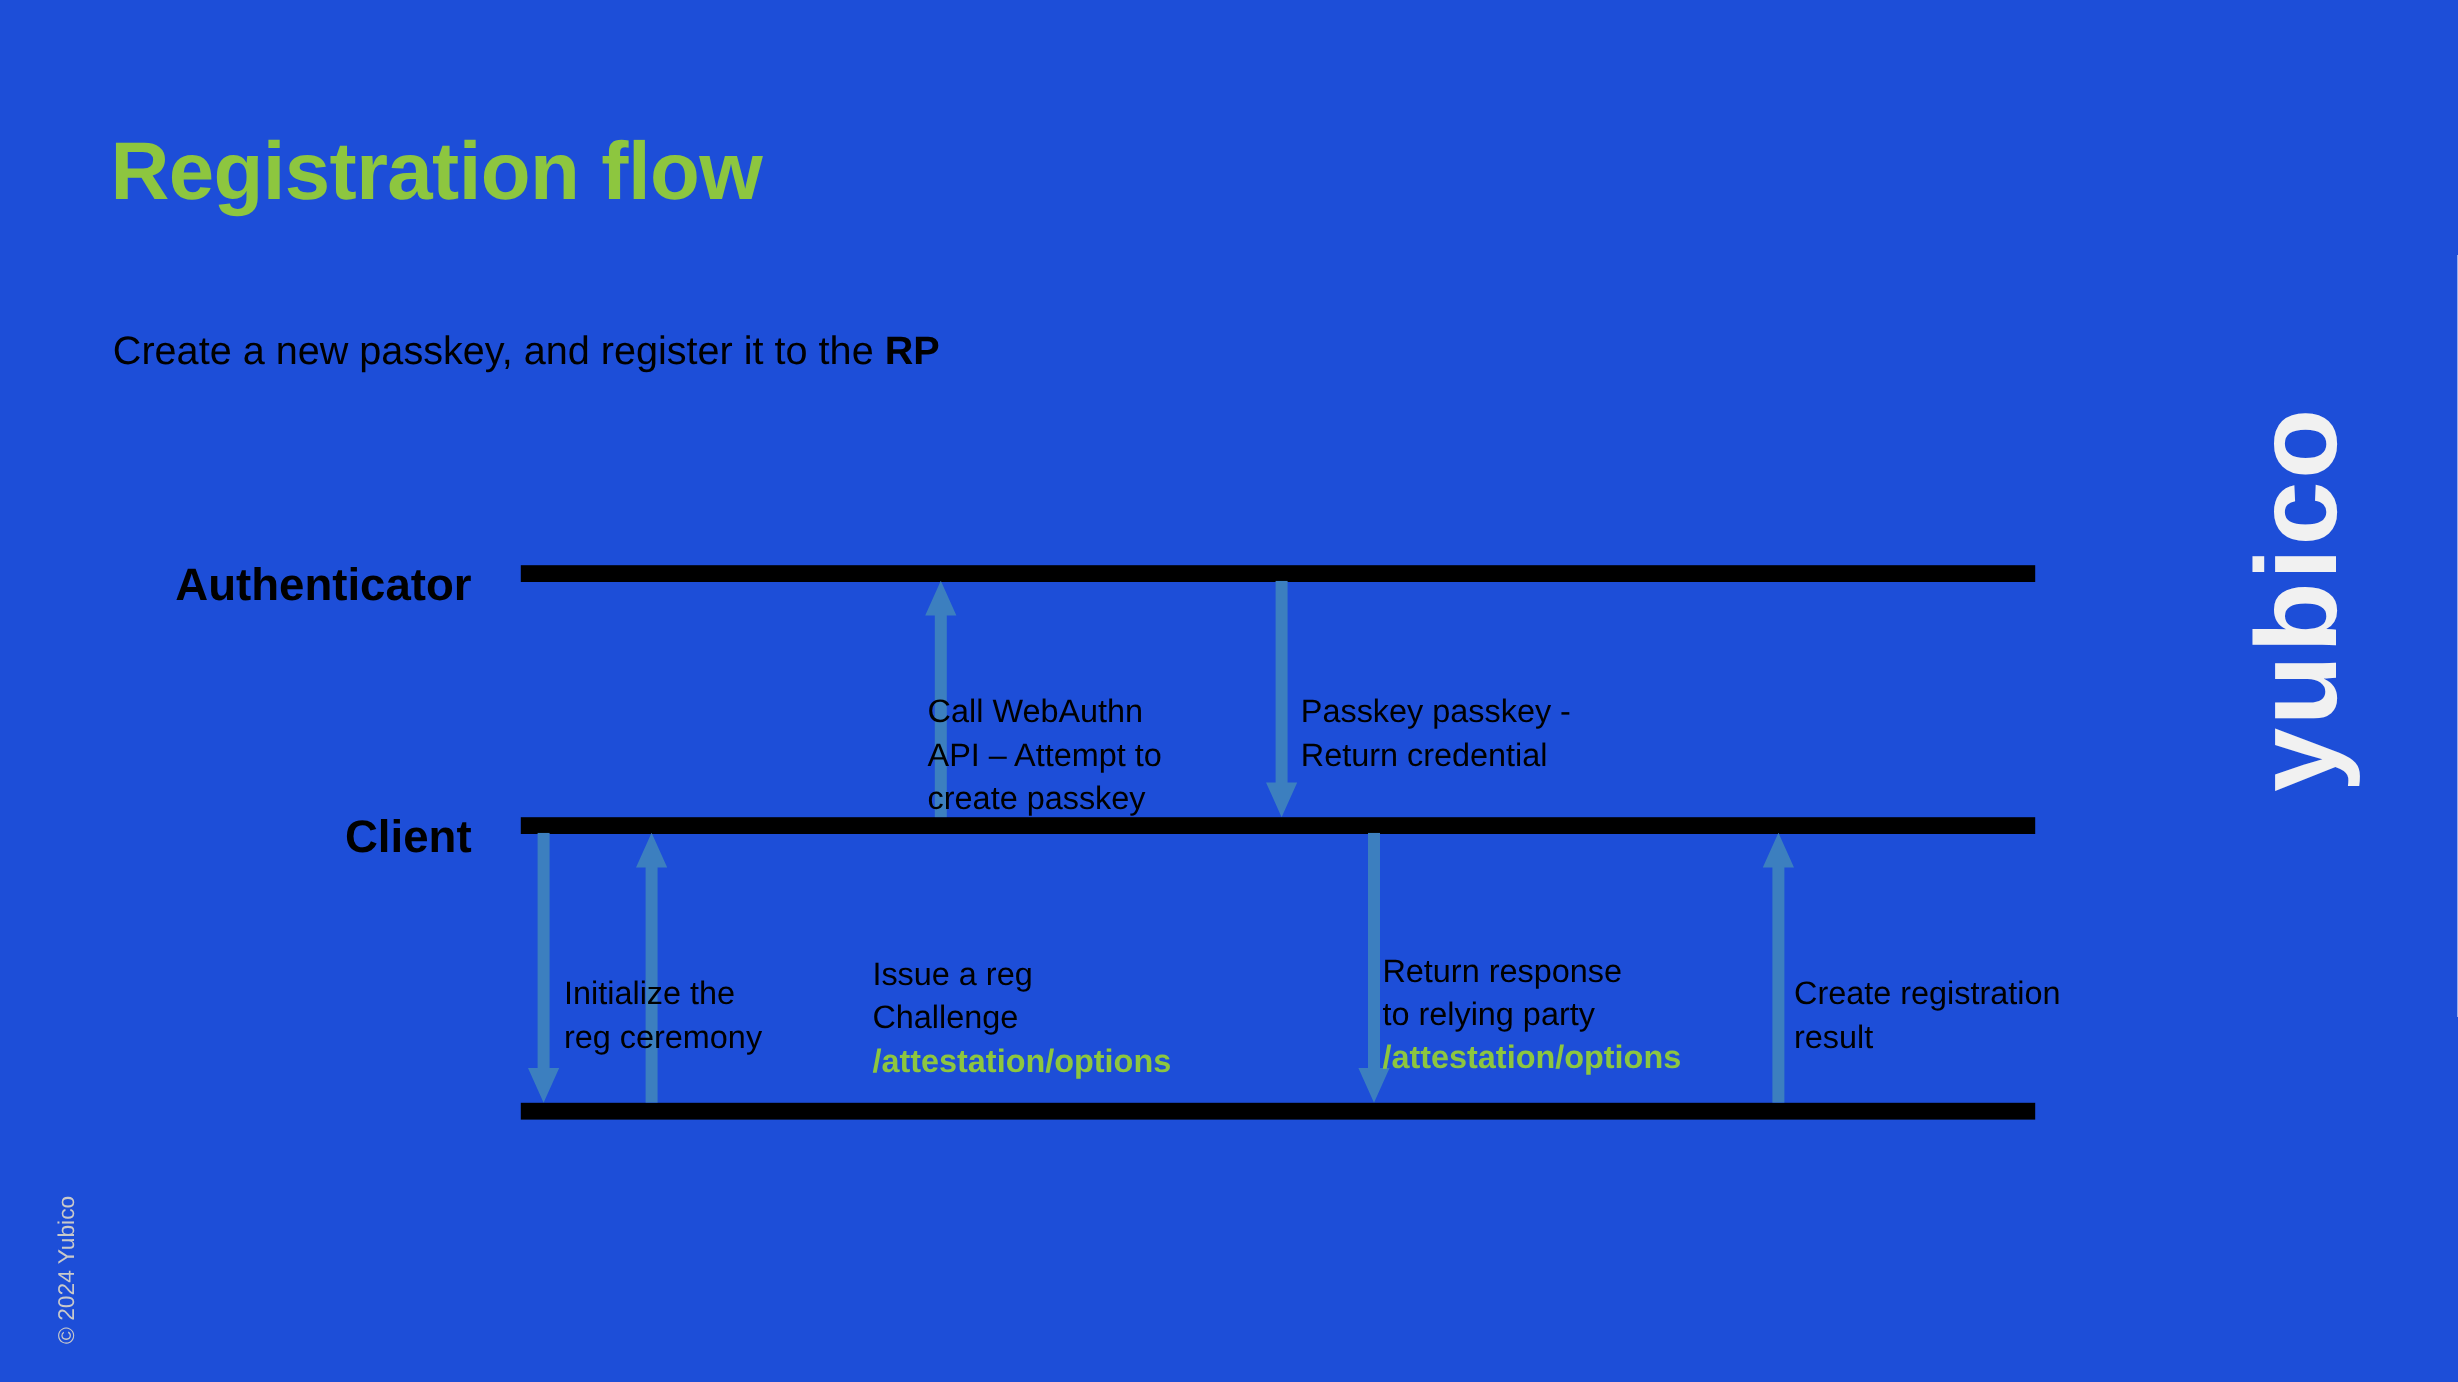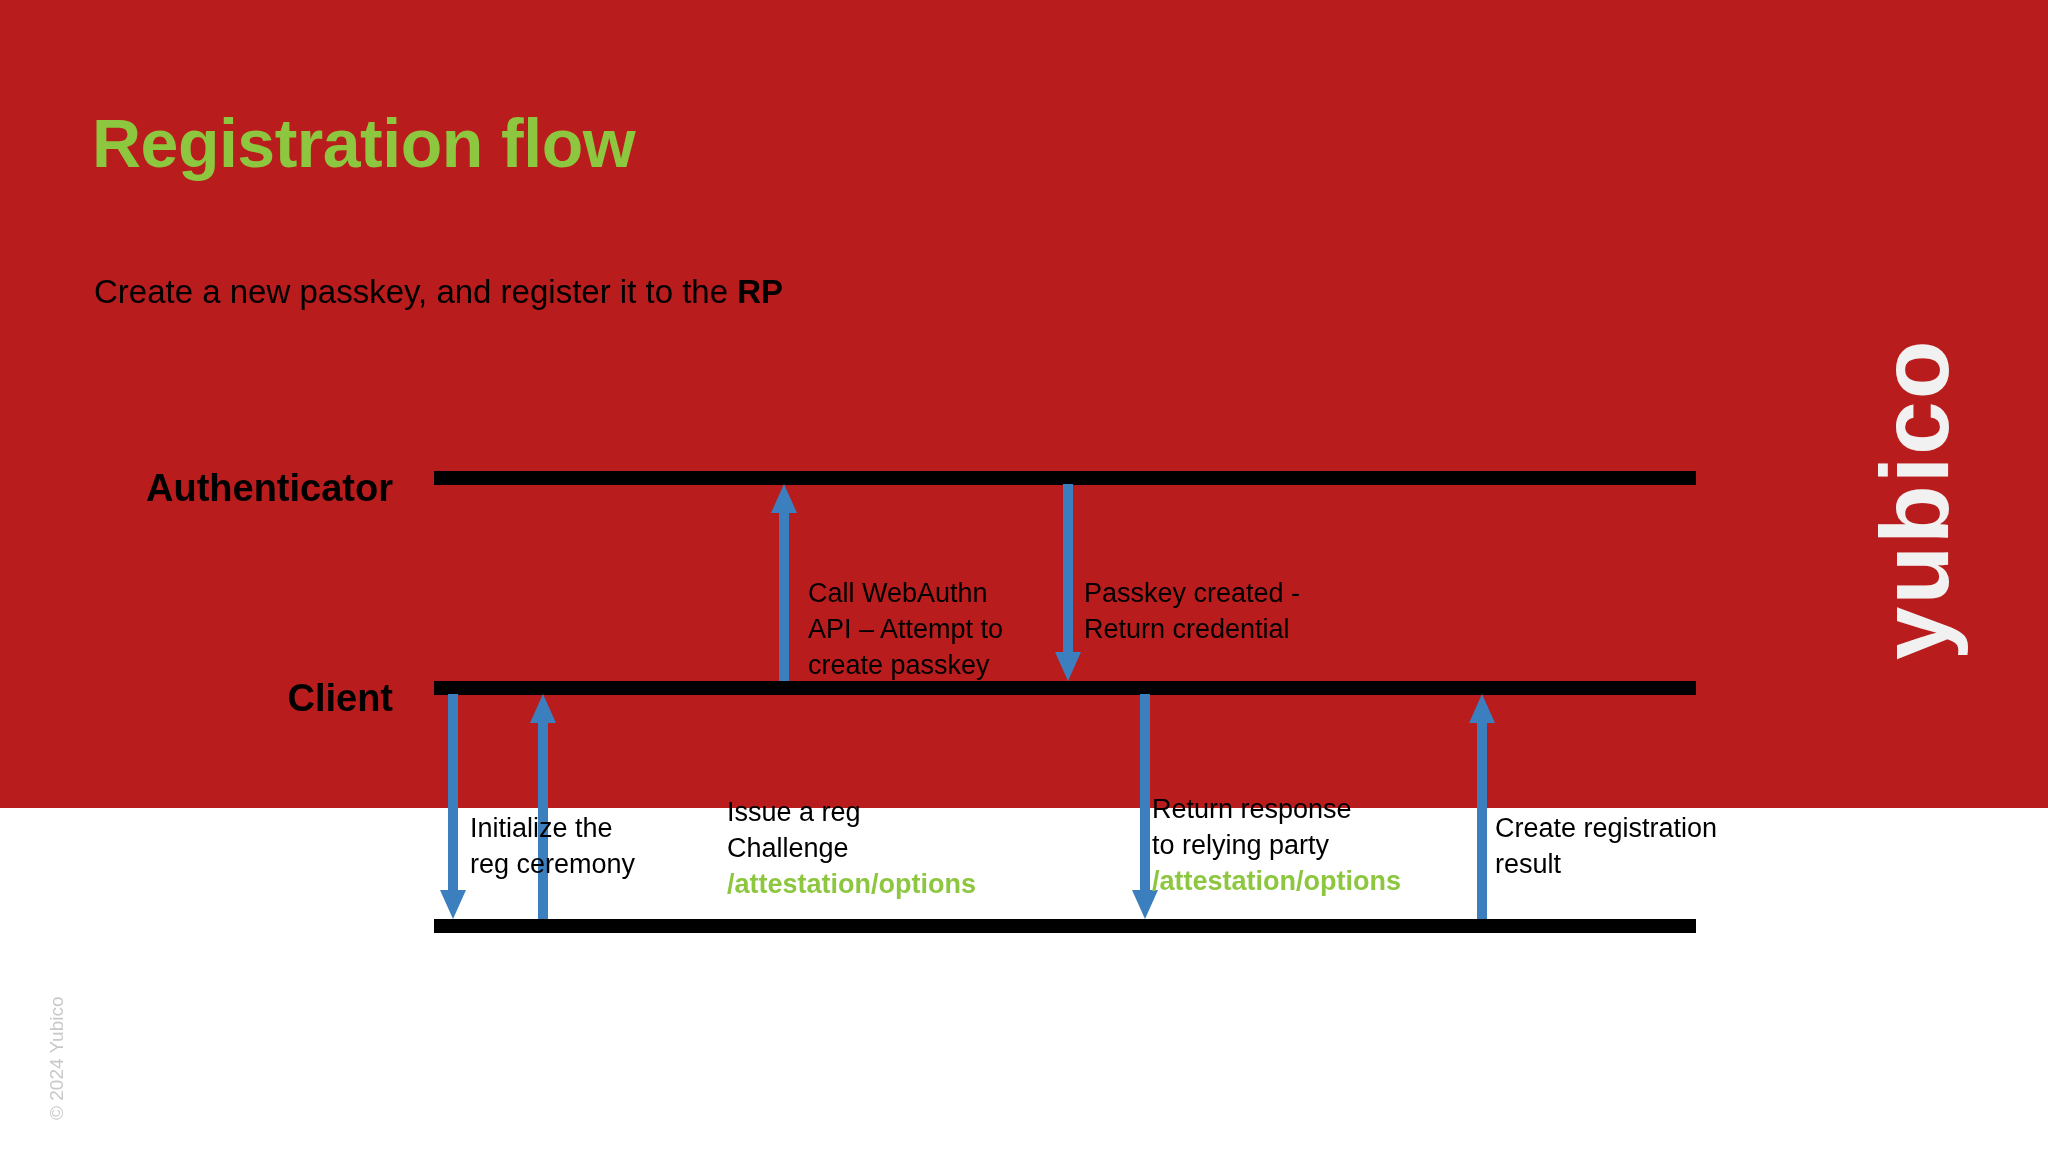--- a/index.html
+++ b/index.html
@@ -6,22 +6,22 @@
   html, body {
     width: 2048px;
     height: 1152px;
     overflow: hidden;
     background: #ffffff;
     font-family: "Liberation Sans", sans-serif;
   }
   #slide {
     position: relative;
     width: 2048px;
-    height: 808px;
-    background: #b91c1c;
+    height: 1152px;
+    background: #1d4ed8;
   }
 
   
   #title {
     position: absolute;
     left: 92px;
     top: 108px;
     font-size: 68px;
     font-weight: bold;
     color: #8DC63F;
@@ -80,21 +80,21 @@
     color: #000000;
     line-height: 1.33;
     white-space: pre-line;
   }
   .caption .api {
     color: #8DC63F;
     font-weight: bold;
     display: block;
   }
 
-  #cap-call-webauthn   { left: 808px;  top: 540px;  width: 250px; }
+  #cap-call-webauthn   { left: 773px;  top: 540px;  width: 250px; }
   #cap-passkey-created { left: 1084px; top: 540px;  width: 280px; }
   #cap-initialize      { left: 470px;  top: 775px;  width: 200px; }
   #cap-issue-challenge { left: 727px;  top: 759px;  width: 320px; }
   #cap-return-response { left: 1152px; top: 756px;  width: 300px; }
   #cap-return-result   { left: 1495px; top: 775px;  width: 290px; }
 
   
   #watermark {
     position: absolute;
     left: 1860px;
@@ -179,21 +179,21 @@
     </svg>
   </div>
 
   <div class="caption" id="cap-call-webauthn">
     <span>Call WebAuthn
 API – Attempt to
 create passkey</span>
   </div>
 
   <div class="caption" id="cap-passkey-created">
-    <span>Passkey created -
+    <span>Passkey passkey -
 Return credential</span>
   </div>
 
   <div class="caption" id="cap-initialize">
     <span>Initialize the
 reg ceremony</span>
   </div>
 
   <div class="caption" id="cap-issue-challenge">
     <span>Issue a reg

